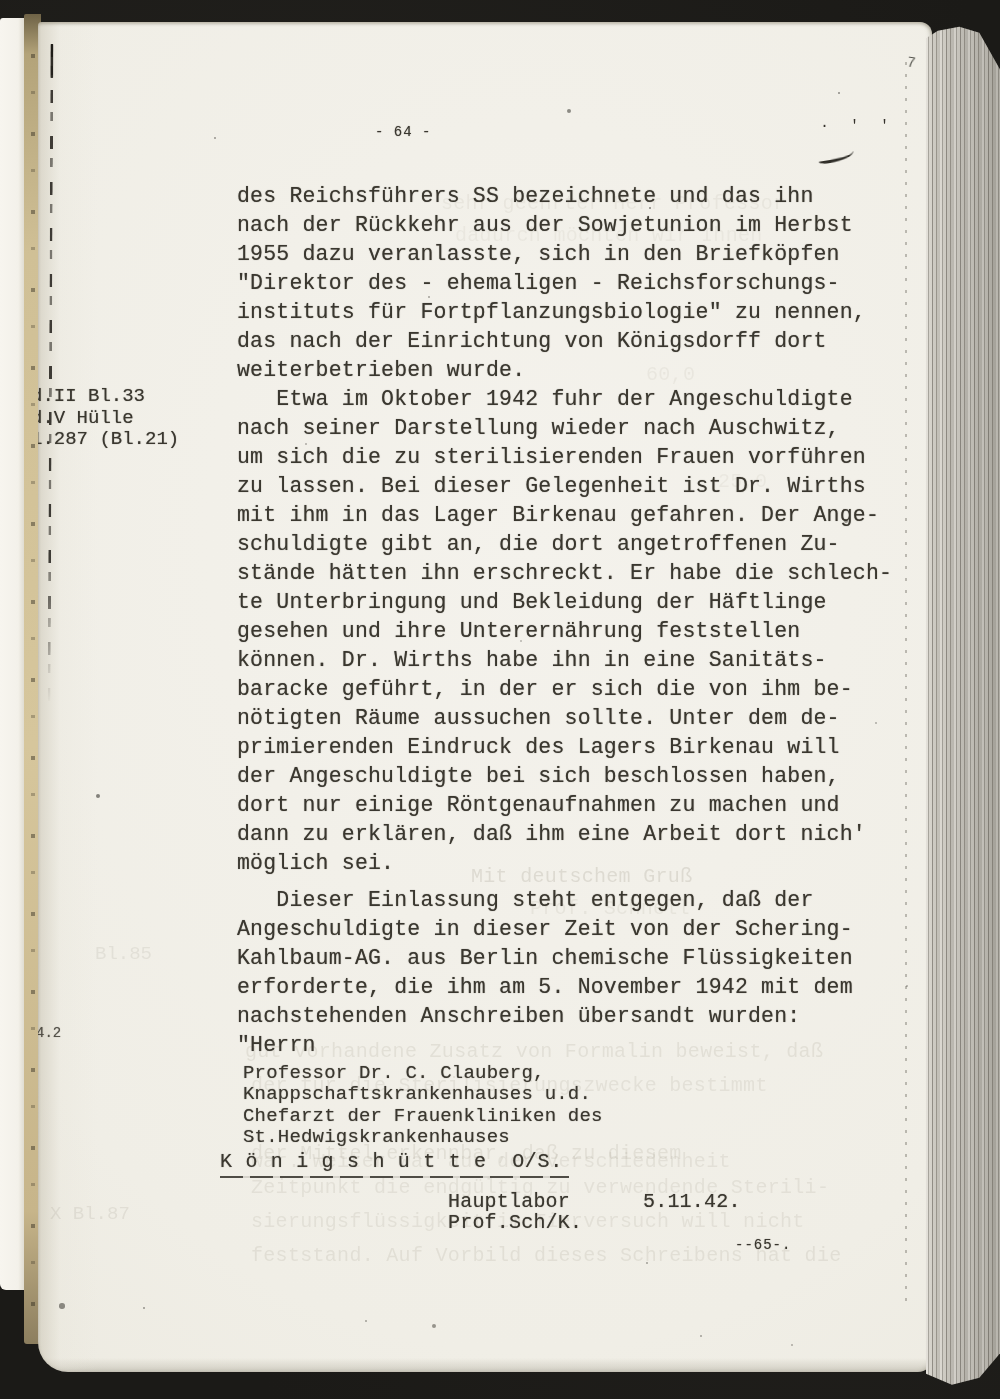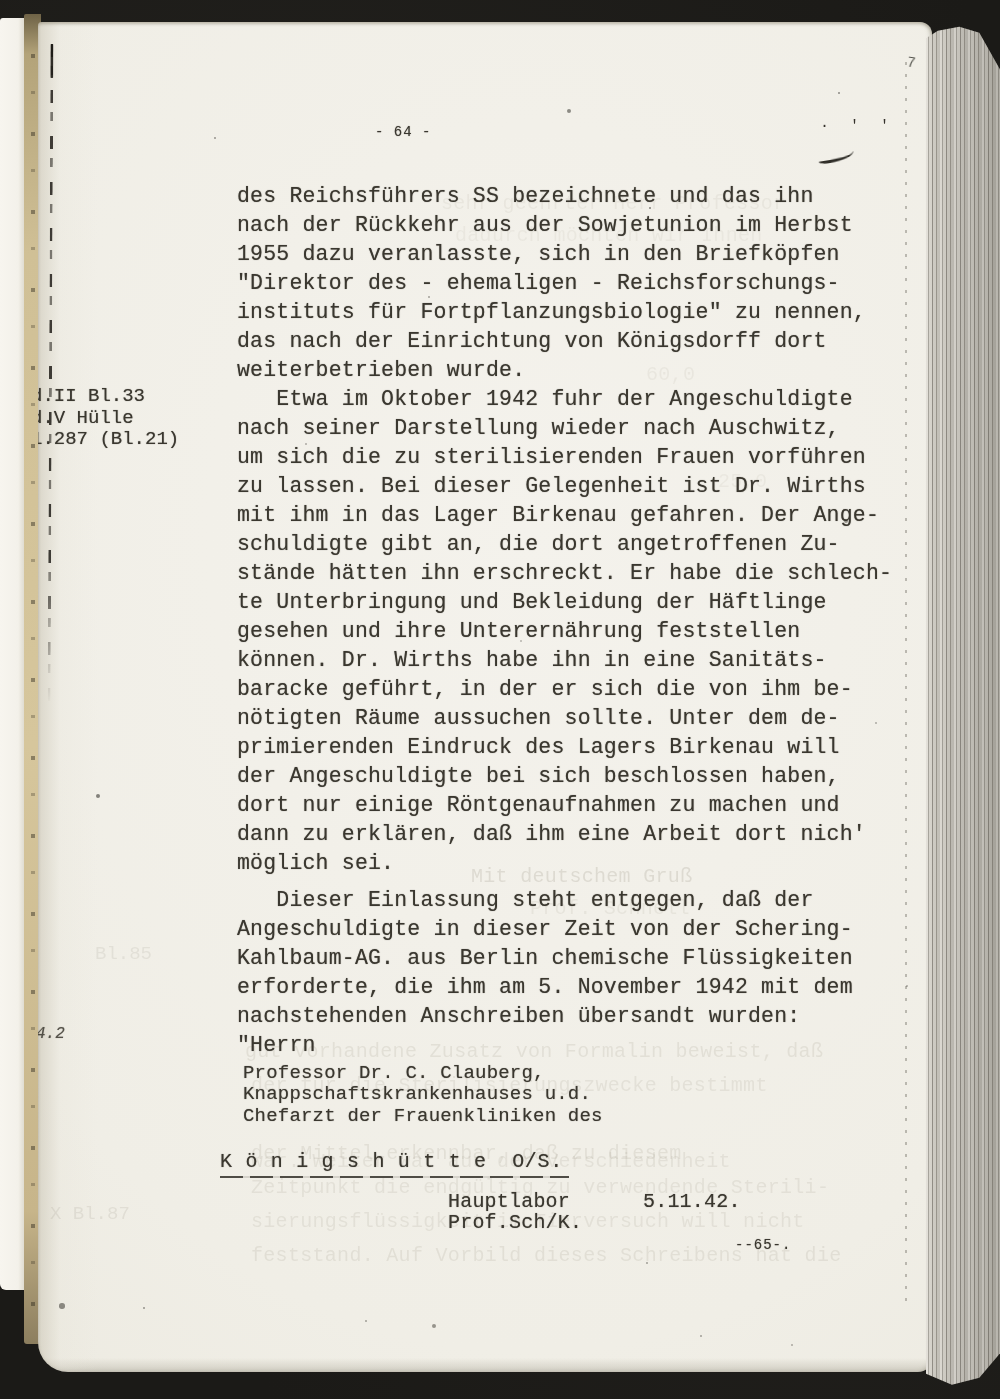--- a/index.html
+++ b/index.html
@@ -133,28 +133,28 @@
 
   <div class="typed page-num" style="left:337px;top:102px;">- 64 -</div>
 
   <div class="pen-dots">· ' '</div>
   <div class="pen-squiggle"></div>
   <div class="pen-tick">7</div>
 
   <div class="typed margin-block" style="left:-7px;top:364px;"><div class="line">d.II Bl.33</div><div class="line">d.V Hülle</div><div class="line">1.287 (Bl.21)</div></div>
 
   <div class="faint-note" style="left:57px;top:921px;font-size:19px;opacity:.14;">Bl.85</div>
-  <div class="typed" style="left:-2px;top:1003px;font-size:16px;opacity:.85;font-style:italic;">4.2</div>
+  <div class="typed" style="left:-2px;top:1003px;font-size:14px;opacity:.85;">4.2</div>
   <div class="faint-note" style="left:12px;top:1181px;font-size:19px;opacity:.15;">X Bl.87</div>
 
   <div class="typed body-block" style="left:199px;top:160px;"><div class="line">des Reichsführers SS bezeichnete und das ihn</div><div class="line">nach der Rückkehr aus der Sowjetunion im Herbst</div><div class="line">1955 dazu veranlasste, sich in den Briefköpfen</div><div class="line">"Direktor des - ehemaligen - Reichsforschungs-</div><div class="line">instituts für Fortpflanzungsbiologie" zu nennen,</div><div class="line">das nach der Einrichtung von Königsdorff dort</div><div class="line">weiterbetrieben wurde.</div><div class="line">   Etwa im Oktober 1942 fuhr der Angeschuldigte</div><div class="line">nach seiner Darstellung wieder nach Auschwitz,</div><div class="line">um sich die zu sterilisierenden Frauen vorführen</div><div class="line">zu lassen. Bei dieser Gelegenheit ist Dr. Wirths</div><div class="line">mit ihm in das Lager Birkenau gefahren. Der Ange-</div><div class="line">schuldigte gibt an, die dort angetroffenen Zu-</div><div class="line">stände hätten ihn erschreckt. Er habe die schlech-</div><div class="line">te Unterbringung und Bekleidung der Häftlinge</div><div class="line">gesehen und ihre Unterernährung feststellen</div><div class="line">können. Dr. Wirths habe ihn in eine Sanitäts-</div><div class="line">baracke geführt, in der er sich die von ihm be-</div><div class="line">nötigten Räume aussuchen sollte. Unter dem de-</div><div class="line">primierenden Eindruck des Lagers Birkenau will</div><div class="line">der Angeschuldigte bei sich beschlossen haben,</div><div class="line">dort nur einige Röntgenaufnahmen zu machen und</div><div class="line">dann zu erklären, daß ihm eine Arbeit dort nich'</div><div class="line">möglich sei.</div></div>
 
   <div class="typed body-block" style="left:199px;top:864px;"><div class="line">   Dieser Einlassung steht entgegen, daß der</div><div class="line">Angeschuldigte in dieser Zeit von der Schering-</div><div class="line">Kahlbaum-AG. aus Berlin chemische Flüssigkeiten</div><div class="line">erforderte, die ihm am 5. November 1942 mit dem</div><div class="line">nachstehenden Anschreiben übersandt wurden:</div><div class="line">"Herrn</div></div>
 
-  <div class="typed addr-block" style="left:205px;top:1041px;"><div class="line">Professor Dr. C. Clauberg,</div><div class="line">Knappschaftskrankenhauses u.d.</div><div class="line">Chefarzt der Frauenkliniken des</div></div>
+  <div class="typed addr-block" style="left:205px;top:1041px;"><div class="line">Professor Dr. C. Clauberg,</div><div class="line">Knappschaftskrankenhauses u.d.</div><div class="line">Chefarzt der Frauenkliniken des</div><div class="line">St.Hedwigskrankenhauses</div></div>
 
   <div class="typed city-line" style="left:182px;top:1128px;">K ö n i g s h ü t t e  O/S.</div>
 
   <div class="typed sig-line" style="left:410px;top:1168px;">Hauptlabor</div>
   <div class="typed sig-line" style="left:605px;top:1168px;">5.11.42.</div>
   <div class="typed sig-line" style="left:410px;top:1189px;">Prof.Sch/K.</div>
 
   <div class="typed page-num" style="left:697px;top:1215px;">--65-.</div>
 </div>
 

